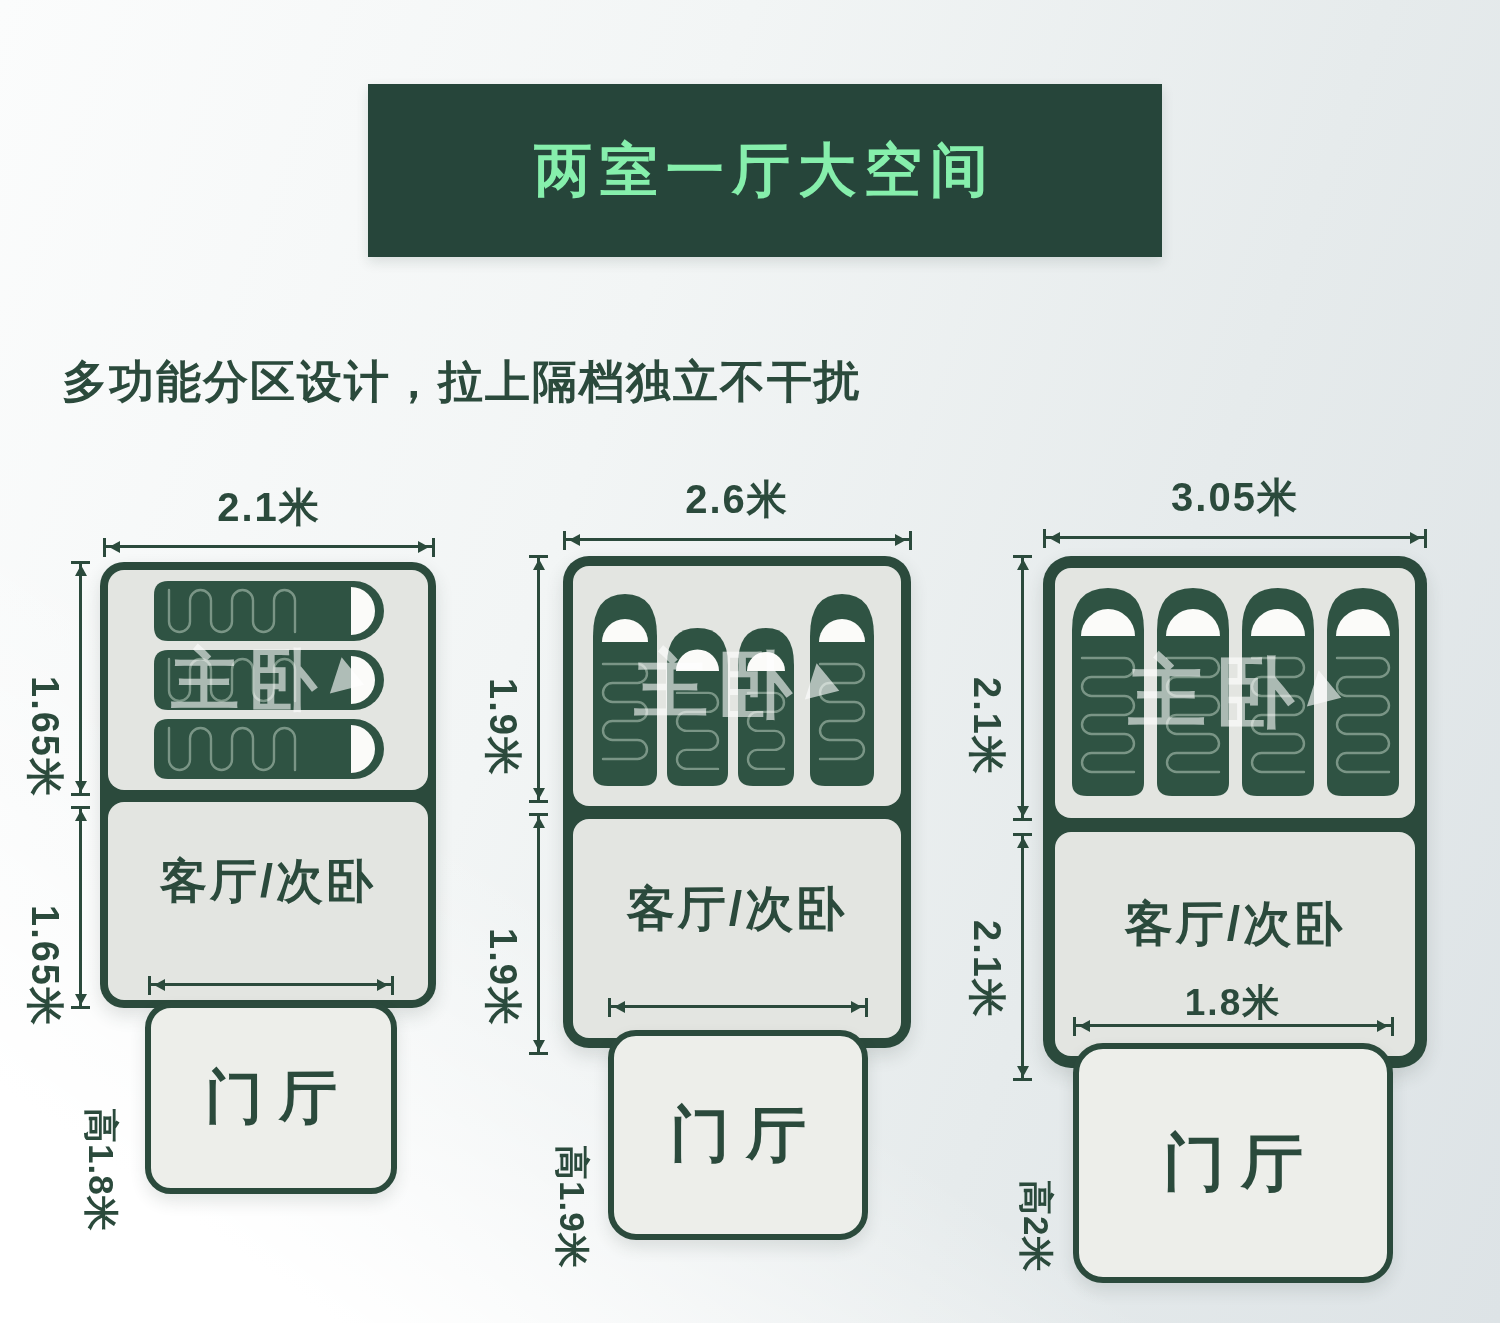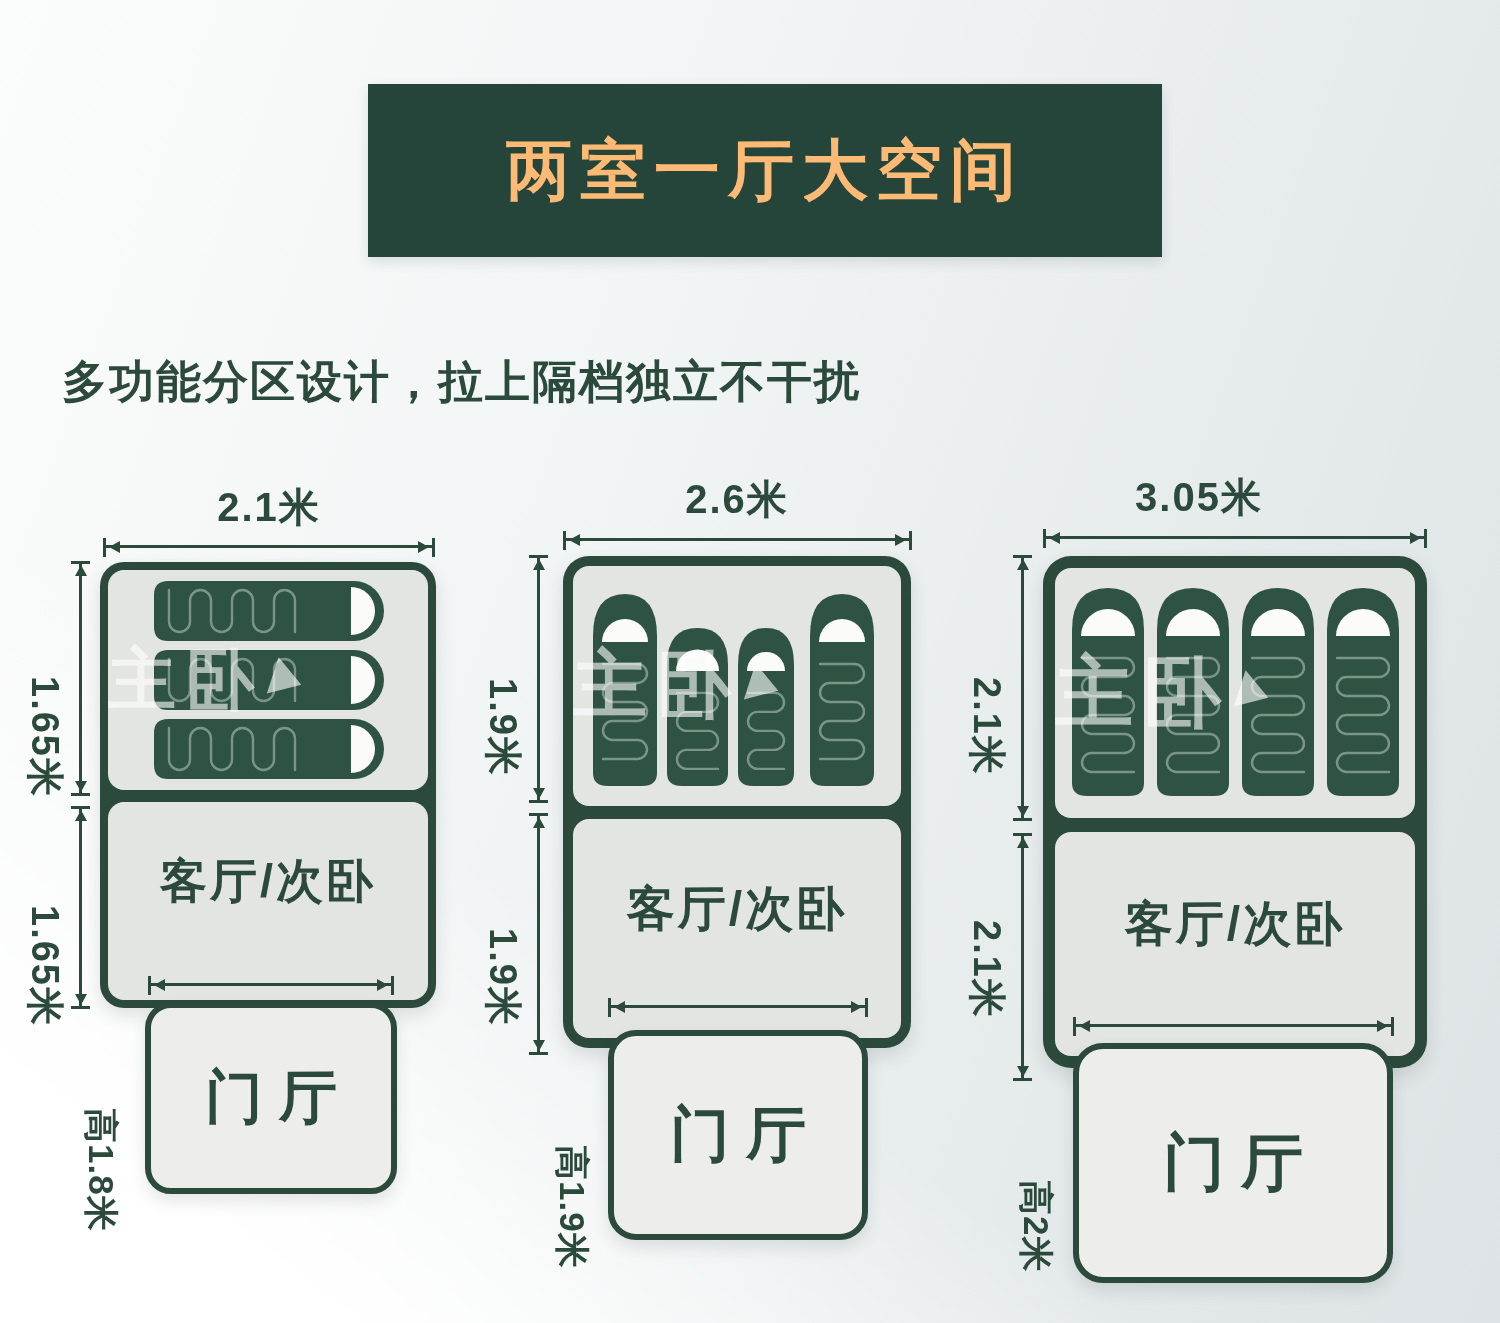--- a/index.html
+++ b/index.html
@@ -18,21 +18,21 @@
   #canvas::after{ 
     content:""; position:absolute; inset:0; pointer-events:none;
     background:linear-gradient(35deg,#ffffff 10%,rgba(255,255,255,0) 34%);
   }
   .banner{
     position:absolute; left:368px; top:84px; width:794px; height:173px;
     background:var(--banner); display:flex; align-items:center; justify-content:center;
     box-shadow:0 5px 12px rgba(20,40,30,.12); z-index:2;
   }
   .banner-title{
-    color:#fdba74; font-size:66px; font-weight:800; letter-spacing:8px; white-space:nowrap;
+    color:#86efac; font-size:58px; font-weight:800; letter-spacing:8px; white-space:nowrap;
   }
   .subtitle{
     position:absolute; left:62px; top:352px; font-size:45px; font-weight:700;
     color:var(--g); letter-spacing:2px; white-space:nowrap; z-index:2;
   }
   
   .dimh{position:absolute; height:0; border-top:3px solid var(--g); z-index:5;}
   .dimh::before,.dimh::after{content:""; position:absolute; top:-10px; width:3px; height:19px; background:var(--g);}
   .dimh::before{left:-2px} .dimh::after{right:-2px}
   .dimv{position:absolute; width:3px; background:var(--g); z-index:5;}
@@ -51,21 +51,21 @@
     font-size:38px; font-weight:700; color:var(--g); letter-spacing:2px;}
   .hlabel{position:absolute; width:0; height:0; z-index:5;}
   .hlabel span{display:block; white-space:nowrap; transform:translate(-50%,-50%) rotate(90deg);
     font-size:35px; font-weight:700; color:var(--g); letter-spacing:1px;}
   
   .tent{position:absolute; background:var(--g); display:flex; flex-direction:column;
         box-shadow:0 8px 18px rgba(40,60,50,.14); z-index:3;}
   .room{background:var(--room); position:relative; overflow:hidden;}
   .roomlabel{text-align:center; font-weight:800; color:var(--g); letter-spacing:3px;}
   .bags{position:absolute; inset:0;}
-  .watermark{position:absolute; inset:0; display:flex; align-items:center; z-index:4; pointer-events:none;}
+  .watermark{position:absolute; inset:0; display:flex; align-items:center; justify-content:center; z-index:4; pointer-events:none;}
   .watermark span{color:rgba(255,255,255,.6); font-weight:800; letter-spacing:10px; white-space:nowrap;}
   .wm-arrow{display:inline-block; width:0; height:0; margin-left:8px;
     border-left:30px solid rgba(255,255,255,.62);
     border-top:19px solid transparent; border-bottom:19px solid transparent;
     transform:rotate(18deg);}
   .door{position:absolute; background:var(--door); border:6px solid var(--g); box-sizing:border-box;
         display:flex; align-items:center; justify-content:center; z-index:6;
         box-shadow:0 8px 16px rgba(40,60,50,.12);}
   .door span{font-weight:800; color:var(--g); letter-spacing:16px; text-indent:16px; white-space:nowrap;}
   .innerlabel{position:absolute; text-align:center; font-size:37px; font-weight:700; color:var(--g); letter-spacing:2px; z-index:5;}
@@ -200,21 +200,21 @@
       <i class="ah al"></i>
       <i class="ah ar"></i>
     </div>
   <div class="door" style="left:608px;top:1030px;width:260px;height:210px;border-radius:28px">
     <span style="font-size:60px">门厅</span>
   </div>
   <div class="hlabel" style="left:571px;top:1145px">
       <span>高1.9米</span>
     </div>
 
-  <div class="wlabel" style="left:1074px;top:470px;width:250px">3.05米</div>
+  <div class="wlabel" style="left:1110px;top:470px;width:250px">3.05米</div>
   <div class="dimh" style="left:1045px;top:536px;width:380px">
       <i class="ah al"></i>
       <i class="ah ar"></i>
     </div>
   <div class="dimv" style="left:1021px;top:556px;height:264px">
       <i class="av at"></i>
       <i class="av ab"></i>
     </div>
   <div class="dimv" style="left:1021px;top:834px;height:246px">
       <i class="av at"></i>
@@ -255,20 +255,21 @@
         <div class="watermark">
           <span style="font-size:78px">主卧</span>
             <i class="wm-arrow"></i>
         </div>
       </div>
       <div class="room" style="flex:1;border-radius:16px">
         <div class="roomlabel" style="margin-top:60px;font-size:48px">客厅/次卧</div>
       </div>
     </div>
   </div>
+  <div class="innerlabel" style="left:1133px;top:978px;width:200px">1.8米</div>
   <div class="dimh" style="left:1075px;top:1024px;width:317px">
       <i class="ah al"></i>
       <i class="ah ar"></i>
     </div>
   <div class="door" style="left:1073px;top:1043px;width:320px;height:240px;border-radius:30px">
     <span style="font-size:62px">门厅</span>
   </div>
   <div class="hlabel" style="left:1035px;top:1180px">
       <span>高2米</span>
     </div>

